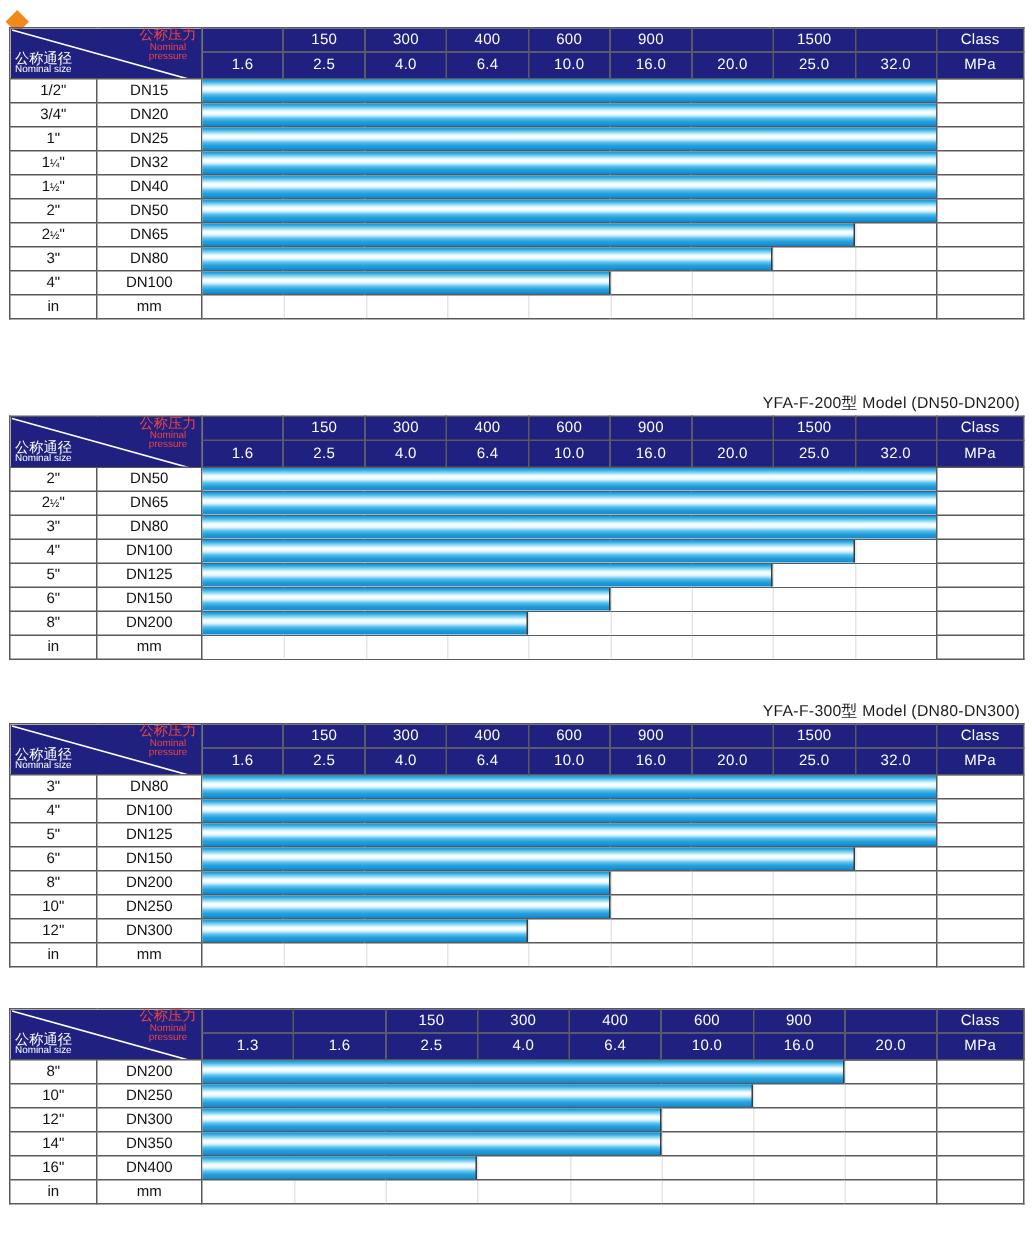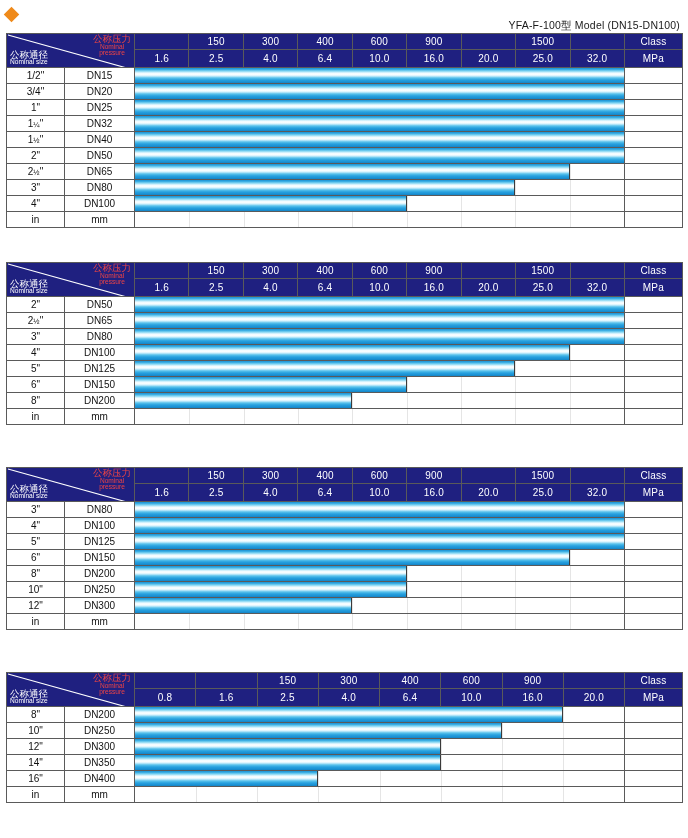--- a/index.html
+++ b/index.html
@@ -160,21 +160,20 @@
 <body>
 
 <div id="page">
 
   <div class="title-bar">
     <span class="diamond"></span>
   </div>
 
   <div id="tables-root">
       <div class="block" style="top: 18px;">
-        <div class="model-label">YFA-F-100型  Model (DN15-DN100)</div>
         <table class="ptable">
           <colgroup>
             <col style="width: 58px;">
             <col style="width: 70px;">
             <col style="width: 54.4444px;">
             <col style="width: 54.4444px;">
             <col style="width: 54.4444px;">
             <col style="width: 54.4444px;">
             <col style="width: 54.4444px;">
             <col style="width: 54.4444px;">
@@ -400,20 +399,21 @@
                   <i style="left:77.77777777777779%"></i>
                   <i style="left:88.88888888888889%"></i>
                 </div>
               </td>
               <td class="lbl"></td>
             </tr>
           </tbody>
         </table>
       </div>
       <div class="block" style="top: 262px;">
+        <div class="model-label">YFA-F-200型  Model (DN50-DN200)</div>
         <table class="ptable">
           <colgroup>
             <col style="width: 58px;">
             <col style="width: 70px;">
             <col style="width: 54.4444px;">
             <col style="width: 54.4444px;">
             <col style="width: 54.4444px;">
             <col style="width: 54.4444px;">
             <col style="width: 54.4444px;">
             <col style="width: 54.4444px;">
@@ -603,20 +603,21 @@
                   <i style="left:77.77777777777779%"></i>
                   <i style="left:88.88888888888889%"></i>
                 </div>
               </td>
               <td class="lbl"></td>
             </tr>
           </tbody>
         </table>
       </div>
       <div class="block" style="top: 467px;">
+        <div class="model-label">YFA-F-300型  Model (DN80-DN300)</div>
         <table class="ptable">
           <colgroup>
             <col style="width: 58px;">
             <col style="width: 70px;">
             <col style="width: 54.4444px;">
             <col style="width: 54.4444px;">
             <col style="width: 54.4444px;">
             <col style="width: 54.4444px;">
             <col style="width: 54.4444px;">
             <col style="width: 54.4444px;">
@@ -849,21 +850,21 @@
               <td class="hdr"></td>
               <td class="hdr">150</td>
               <td class="hdr">300</td>
               <td class="hdr">400</td>
               <td class="hdr">600</td>
               <td class="hdr">900</td>
               <td class="hdr"></td>
               <td class="hdr">Class</td>
             </tr>
             <tr>
-              <td class="hdr tall">0.8</td>
+              <td class="hdr tall">1.3</td>
               <td class="hdr tall">1.6</td>
               <td class="hdr tall">2.5</td>
               <td class="hdr tall">4.0</td>
               <td class="hdr tall">6.4</td>
               <td class="hdr tall">10.0</td>
               <td class="hdr tall">16.0</td>
               <td class="hdr tall">20.0</td>
               <td class="hdr tall">MPa</td>
             </tr>
             <tr>

